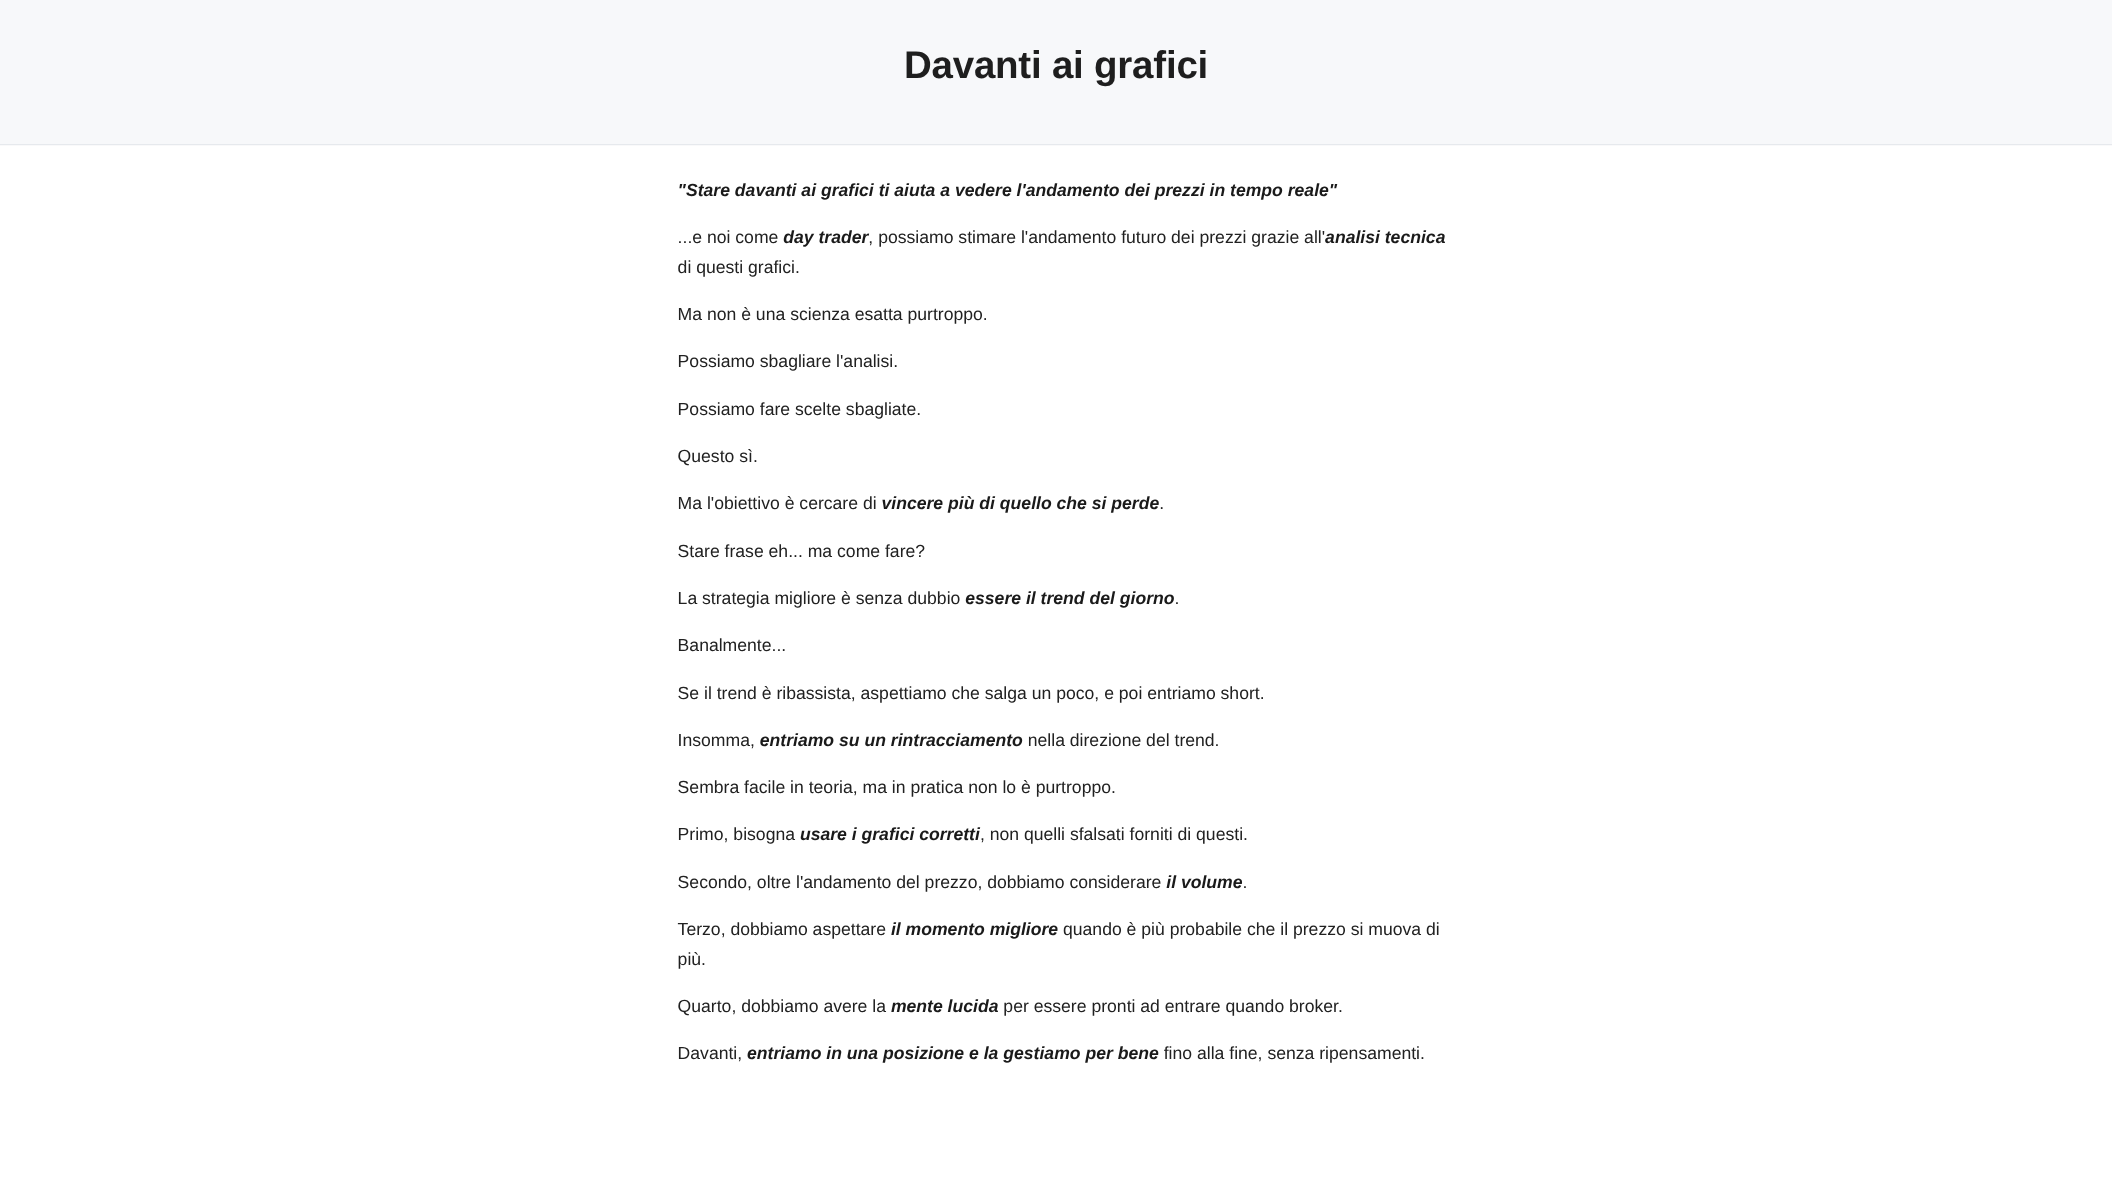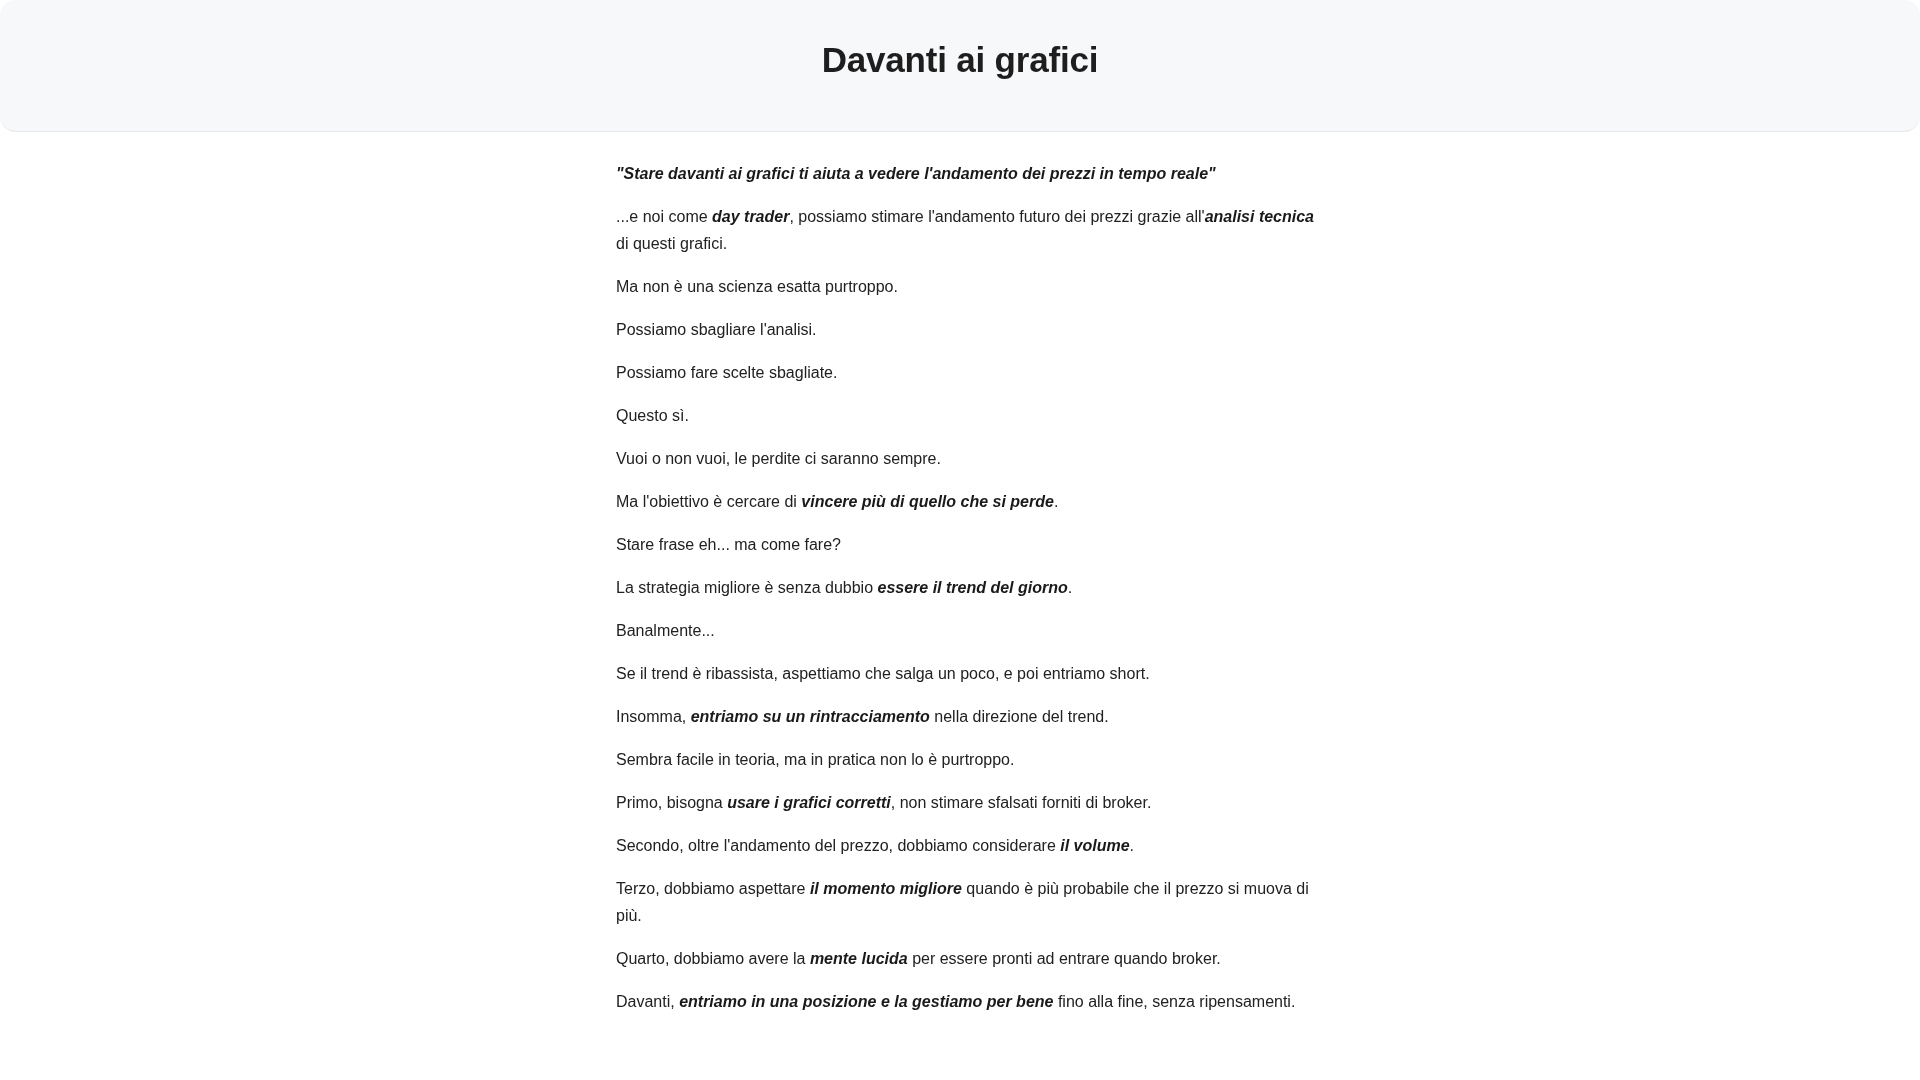--- a/index.html
+++ b/index.html
@@ -15,21 +15,20 @@
       color: #212121;
     }
     .page-header {
       height: 132px;
       background: #f7f8fa;
       border-bottom: 1px solid #e4e7eb;
       display: flex;
       align-items: center;
       justify-content: center;
       box-sizing: border-box;
-      border-radius: 16px;
     }
     .page-header h1 {
       margin: 0;
       margin-top: -12px;
       font-size: 35px;
       font-weight: 700;
       color: #1e1e1e;
       letter-spacing: -0.2px;
     }
     .article {
@@ -61,26 +60,25 @@
   <h1>Davanti ai grafici</h1>
 </header>
 
 <main class="article" id="article">
     <p class="quote"><b style="font-style: italic;">"Stare davanti ai grafici ti aiuta a vedere l'andamento dei prezzi in tempo reale"</b></p>
     <p><span>...e noi come </span><b>day trader</b><span>, possiamo stimare l'andamento futuro dei prezzi grazie all'</span><b>analisi tecnica</b><span> di questi grafici.</span></p>
     <p><span>Ma non è una scienza esatta purtroppo.</span></p>
     <p><span>Possiamo sbagliare l'analisi.</span></p>
     <p><span>Possiamo fare scelte sbagliate.</span></p>
     <p><span>Questo sì.</span></p>
-    <p><span>Vuoi o non vuoi, le perdite ci saranno sempre.</span></p>
     <p><span>Ma l'obiettivo è cercare di </span><b>vincere più di quello che si perde</b><span>.</span></p>
     <p><span>Stare frase eh... ma come fare?</span></p>
     <p><span>La strategia migliore è senza dubbio </span><b>essere il trend del giorno</b><span>.</span></p>
     <p><span>Banalmente...</span></p>
     <p><span>Se il trend è ribassista, aspettiamo che salga un poco, e poi entriamo short.</span></p>
     <p><span>Insomma, </span><b>entriamo su un rintracciamento</b><span> nella direzione del trend.</span></p>
     <p><span>Sembra facile in teoria, ma in pratica non lo è purtroppo.</span></p>
-    <p><span>Primo, bisogna </span><b>usare i grafici corretti</b><span>, non stimare sfalsati forniti di broker.</span></p>
+    <p><span>Primo, bisogna </span><b>usare i grafici corretti</b><span>, non quelli sfalsati forniti di questi.</span></p>
     <p><span>Secondo, oltre l'andamento del prezzo, dobbiamo considerare </span><b>il volume</b><span>.</span></p>
     <p><span>Terzo, dobbiamo aspettare </span><b>il momento migliore</b><span> quando è più probabile che il prezzo si muova di più.</span></p>
     <p><span>Quarto, dobbiamo avere la </span><b>mente lucida</b><span> per essere pronti ad entrare quando broker.</span></p>
     <p><span>Davanti, </span><b>entriamo in una posizione e la gestiamo per bene</b><span> fino alla fine, senza ripensamenti.</span></p>
   </main>
 
 </body></html>

